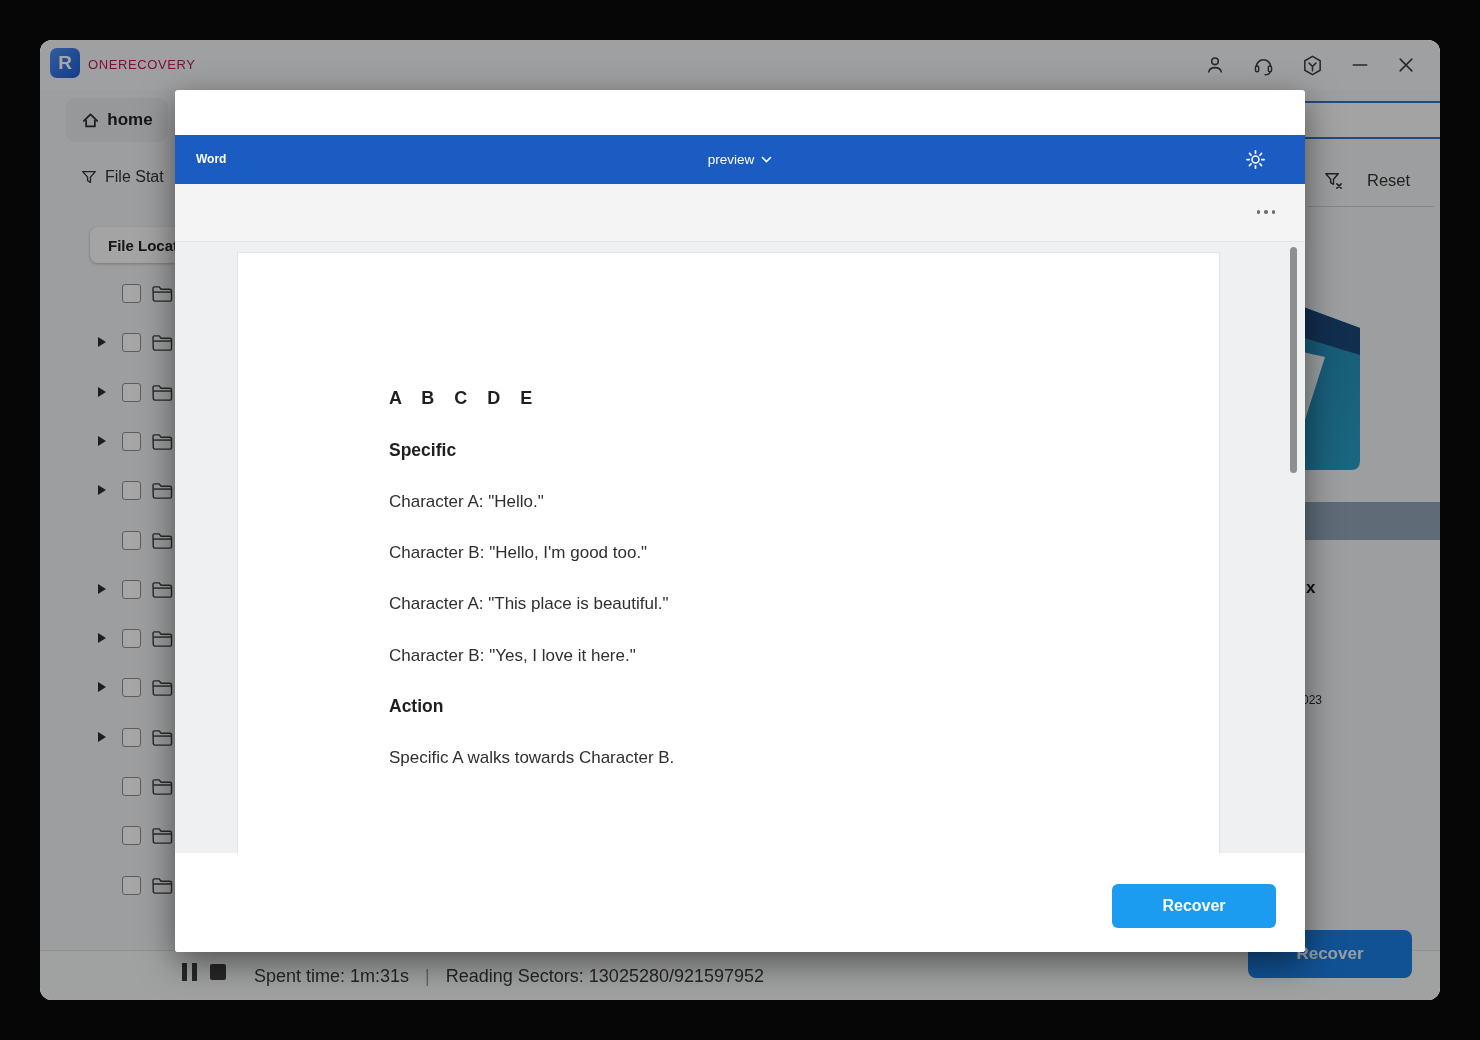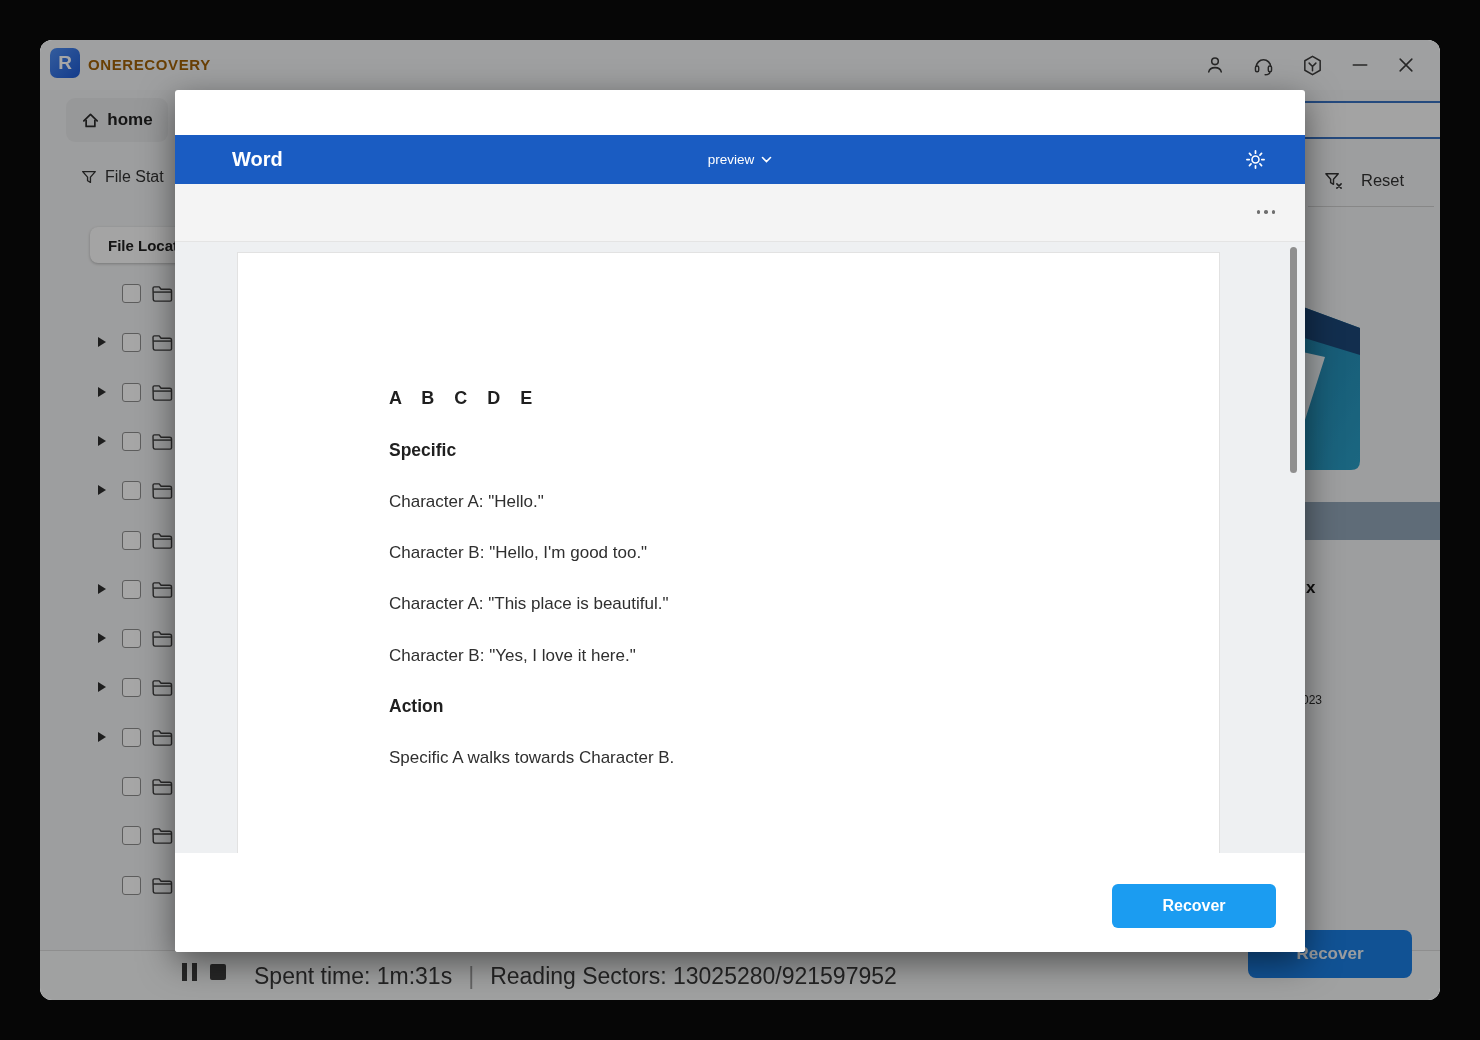--- a/index.html
+++ b/index.html
@@ -9,32 +9,32 @@
             background:#f2f3f4; border-radius:12px; overflow:hidden; }
 
   
   .app { position:absolute; inset:0; }
 
   .titlebar { position:absolute; left:0; top:0; width:100%; height:50px; background:#f5f6f7; }
   .logo { position:absolute; left:10px; top:8px; width:30px; height:30px; border-radius:7px;
           background:linear-gradient(135deg,#4f8ef2,#1e5cd6); color:#fff; font-weight:bold;
           font-size:19px; display:flex; align-items:center; justify-content:center; }
   .brand { position:absolute; left:48px; top:0; height:50px; line-height:50px;
-           font-weight:bold; font-size:15px; letter-spacing:.6px; color:#a16207; }
+           font-weight:normal; font-size:13px; letter-spacing:.6px; color:#be185d; }
   .tb-icons { position:absolute; right:24px; top:0; height:50px; display:flex; align-items:center; gap:26px; }
   .tb-icons svg { display:block; }
 
   .home-pill { position:absolute; left:26px; top:58px; width:102px; height:44px; background:#e9eaec;
                border-radius:9px; display:flex; align-items:center; justify-content:center; gap:7px; }
   .home-pill span { font-weight:bold; font-size:17px; color:#222; }
 
   .filter-row { position:absolute; left:40px; top:128px; display:flex; align-items:center; gap:7px; }
   .filter-row span { font-size:16px; color:#333; }
 
-  .reset-row { position:absolute; left:1283px; top:130px; display:flex; align-items:center; gap:17px; }
+  .reset-row { position:absolute; left:1283px; top:130px; display:flex; align-items:center; gap:23px; }
   .reset-row span { font-size:16.5px; color:#333; }
   .right-divider { position:absolute; left:1268px; top:166px; width:126px; height:1px; background:#cfcfcf; }
 
   .search-box { position:absolute; left:1150px; top:61px; width:260px; height:38px;
                 background:#fafafa; border:2px solid #3a72c2; border-radius:8px; }
 
   .loc-pill { position:absolute; left:50px; top:187px; width:128px; height:36px; background:#fcfcfc;
               border-radius:8px; box-shadow:0 1px 3px rgba(0,0,0,.25);
               display:flex; align-items:center; padding-left:18px; }
   .loc-pill span { font-weight:bold; font-size:15px; color:#232323; white-space:nowrap; }
@@ -50,40 +50,40 @@
   .frag-x { position:absolute; left:1266px; top:538px; font-weight:bold; font-size:17px; color:#181818; }
   .frag-023 { position:absolute; left:1262px; top:653px; font-size:12px; color:#2b2b2b; }
 
   .statusbar { position:absolute; left:0; top:910px; width:100%; height:50px; background:#f6f7f8; border-top:1px solid #dadada; }
   .prog-wrap { position:absolute; left:52px; top:-38px; width:80px; height:80px; }
   .prog-label { position:absolute; inset:0; display:flex; align-items:center; justify-content:center;
                 font-size:14px; font-weight:bold; color:#333; }
   .pause-ic { position:absolute; left:142px; top:12px; display:flex; gap:5px; }
   .pause-ic i { display:block; width:5px; height:18px; background:#3c3c3c; }
   .stop-ic { position:absolute; left:170px; top:13px; width:16px; height:16px; background:#3c3c3c; border-radius:2px; }
-  .status-text { position:absolute; left:214px; top:0; height:50px; display:flex; align-items:center; font-size:23px; color:#383838;justify-content:space-between; }
+  .status-text { position:absolute; left:214px; top:0; height:50px; display:flex; align-items:center; font-size:18px; color:#383838;justify-content:space-between; }
   .status-text .pipe { margin:0 16px; color:#9a9a9a; }
 
   .app-recover { position:absolute; left:1208px; top:890px; width:164px; height:48px; background:var(--recover-dark,#1b7fe3);
                  border-radius:8px; color:#eef2f6; font-weight:bold; font-size:17px;
                  display:flex; align-items:center; justify-content:center; border:none; }
 
   
   .dim { position:absolute; inset:0; background:rgba(0,0,0,.35); z-index:5; }
 
   
   .modal { position:absolute; left:135px; top:50px; width:1130px; height:862px; background:#fff;
            z-index:10; border-radius:3px; box-shadow:0 10px 34px rgba(0,0,0,.5); overflow:hidden; }
   .m-header { position:absolute; left:0; top:0; width:100%; height:45px; background:#fff;
               display:flex; align-items:center; padding:0 18px 0 12px; }
   .m-title { font-size:15px; color:#414141; }
   .m-close { margin-left:auto; width:26px; height:26px; display:flex; align-items:center; justify-content:center;
              background:none; border:none; cursor:default; }
   .m-blue { position:absolute; left:0; top:45px; width:100%; height:49px; background:var(--accent,#1a5cc2); }
-  .m-format { position:absolute; left:21px; top:0; height:49px; line-height:49px; color:#fff; font-weight:bold; font-size:20px;margin-left:36px; }
+  .m-format { position:absolute; left:21px; top:0; height:49px; line-height:49px; color:#fff; font-weight:bold; font-size:12px; }
   .m-preview { position:absolute; left:0; right:0; top:0; height:49px; display:flex; align-items:center;
                justify-content:center; gap:7px; color:#fff; font-size:13.5px; }
   .m-gear { position:absolute; right:39px; top:14px; }
   .m-toolbar { position:absolute; left:0; top:94px; width:100%; height:58px; background:#f4f4f4; border-bottom:1px solid #e4e4e4; }
   .more-dots { position:absolute; right:30px; top:26px; display:flex; gap:4px; }
   .more-dots i { width:3.5px; height:3.5px; border-radius:50%; background:#6f6f6f; display:block; }
 
   .m-content { position:absolute; left:0; top:152px; width:100%; height:611px; background:#eef0f2; }
   .page { position:absolute; left:62px; top:10px; width:983px; height:723px; background:#fff; border:1px solid #e2e2e2; }
   .doc-line { position:absolute; left:151px; font-size:17px; color:#2f2f2f; white-space:nowrap; }

